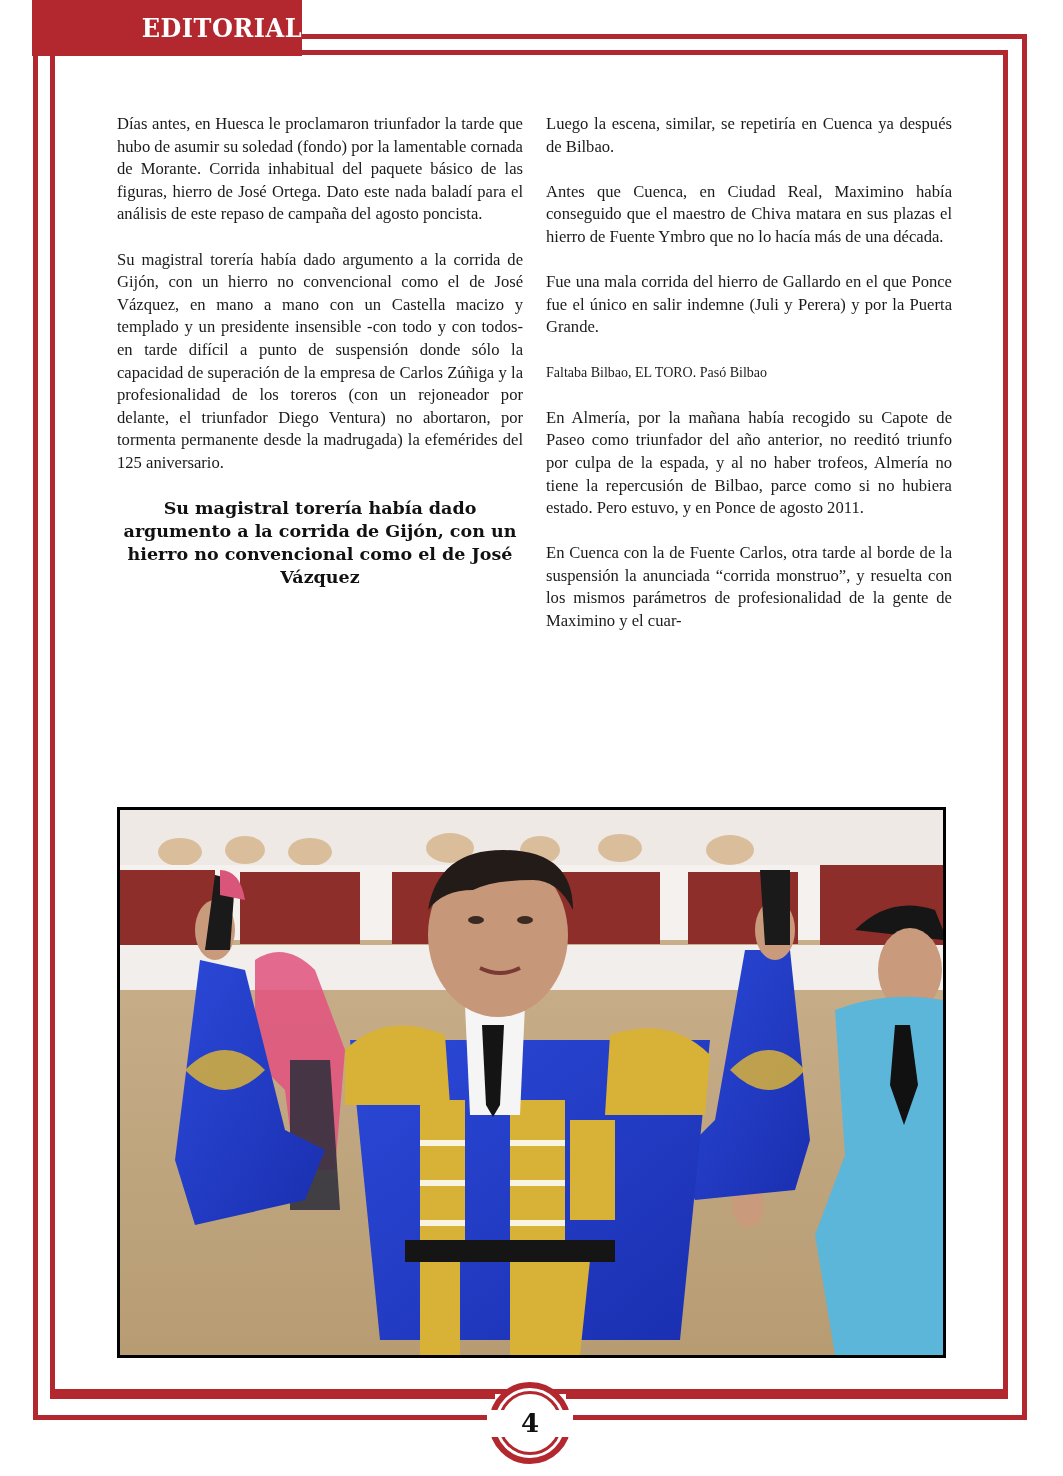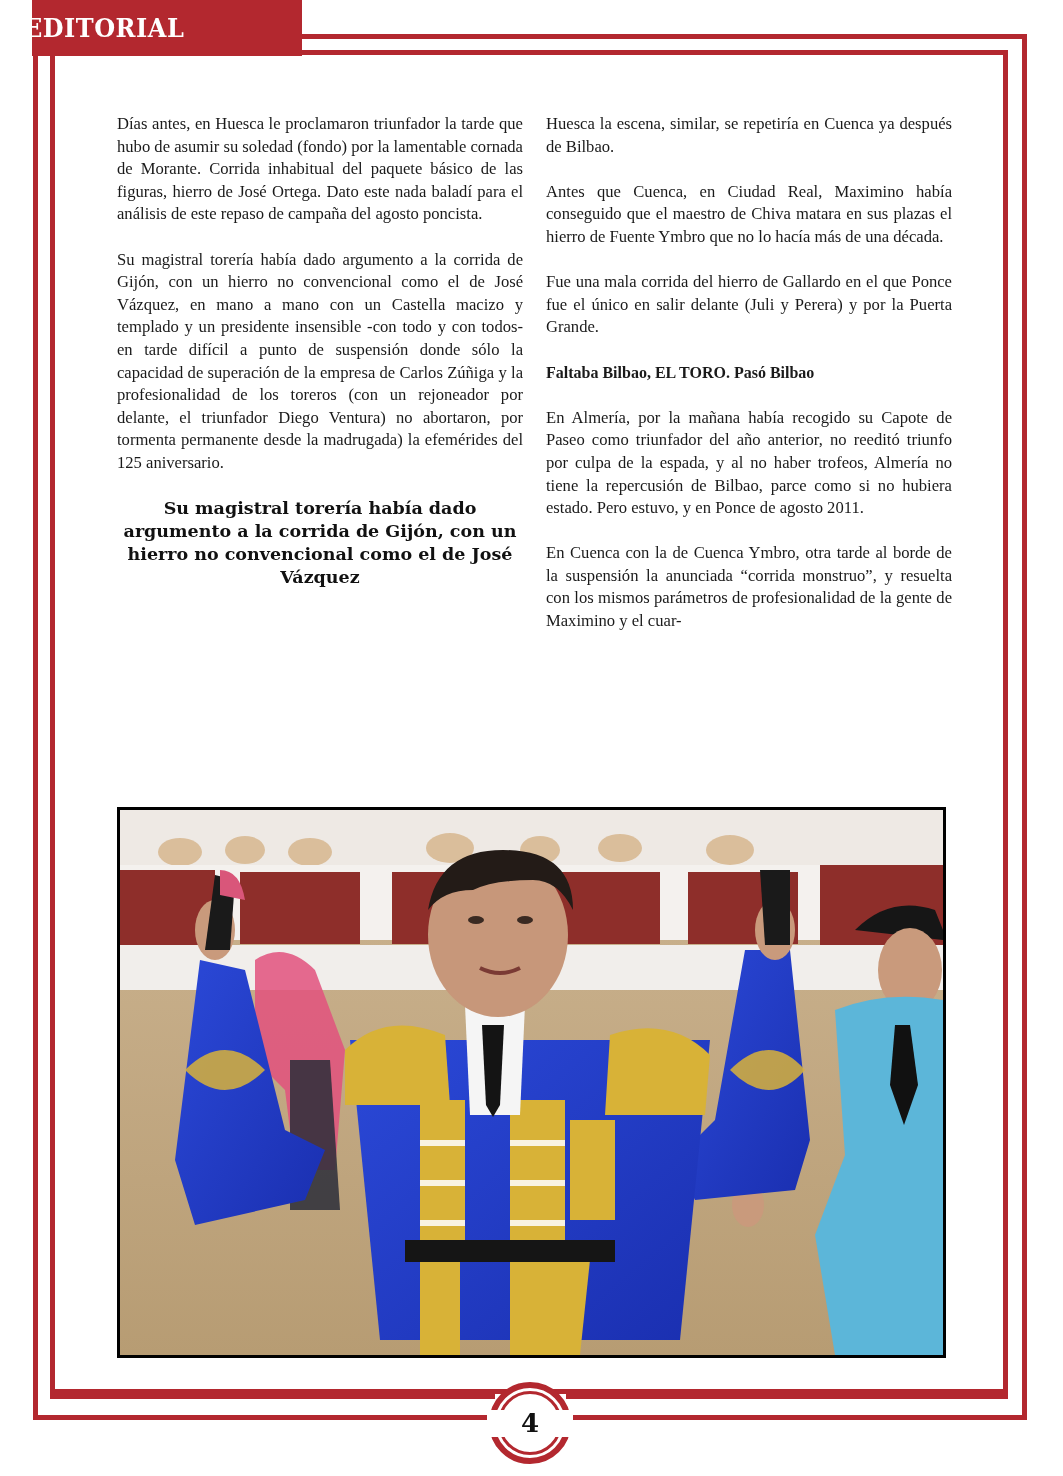--- a/index.html
+++ b/index.html
@@ -5,36 +5,36 @@
   html, body { margin: 0; padding: 0; background: #ffffff; }
   body { width: 1063px; height: 1476px; position: relative; overflow: hidden;
          font-family: "Liberation Serif", "DejaVu Serif", serif; color: #1a1a1a; }
 
   
   .frame { position: absolute; border: 5px solid #b3282f; box-sizing: border-box; }
   .frame-outer { left: 33px; top: 34px; width: 994px; height: 1386px; }
   .frame-inner { left: 50px; top: 50px; width: 958px; height: 1344px; }
 
   .header-band { position: absolute; left: 32px; top: 0; width: 270px; height: 56px;
-                 background: #b3282f; display: flex; align-items: center; justify-content: flex-start; }
+                 background: #b3282f; display: flex; align-items: center; justify-content: flex-end; }
   .header-band span { color: #ffffff; font-family: "DejaVu Serif", serif; font-weight: bold;
                       font-size: 24px; letter-spacing: 0.5px; transform: scaleY(1.05);
                       margin-left: -8px; }
 
   
   .col { position: absolute; top: 113px; width: 406px; font-size: 16.6px; line-height: 22.6px;
          text-align: justify; }
   .col-left  { left: 117px; }
   .col-right { left: 546px; }
   .col p { margin: 0 0 22.6px 0; hyphens: auto; }
   .col p.tight { margin-bottom: 0; }
 
   .pullquote { font-family: "DejaVu Serif", serif; font-weight: bold; font-size: 17.5px;
                line-height: 23px; text-align: center; margin: 10px 6px 0 6px; color: #111; }
-  .subhead { font-weight: bold; font-size: 16px; margin: 0 0 22.6px 0; }
+  .subhead { font-weight: normal; font-size: 14px; margin: 0 0 22.6px 0; }
 
   
   .photo { position: absolute; left: 117px; top: 807px; width: 829px; height: 551px;
            border: 3px solid #000; box-sizing: border-box; overflow: hidden; background: #c9b28e; }
   .photo svg { display: block; width: 100%; height: 100%; }
   .pn-circle { position: absolute; left: 489px; top: 1382px; width: 82px; height: 82px;
                border-radius: 50%; border: 6px solid #b3282f; box-sizing: border-box;
                background: #fff; display: flex; align-items: center; justify-content: center; }
   .pn-circle::before { content: ""; position: absolute; inset: 3px; border-radius: 50%;
                        border: 3px solid #b3282f; }
@@ -54,26 +54,26 @@
   <span>EDITORIAL</span>
 </div>
 
 <div class="col col-left">
   <p>Días antes, en Huesca le proclamaron triunfador la tarde que hubo de asumir su soledad (fondo) por la lamentable cornada de Morante. Corrida inhabitual del paquete básico de las figuras, hierro de José Ortega. Dato este nada baladí para el análisis de este repaso de campaña del agosto poncista.</p>
   <p class="tight">Su magistral torería había dado argumento a la corrida de Gijón, con un hierro no convencional como el de José Vázquez, en mano a mano con un Castella macizo y templado y un presidente insensible -con todo y con todos- en tarde difícil a punto de suspensión donde sólo la capacidad de superación de la empresa de Carlos Zúñiga y la profesionalidad de los toreros (con un rejoneador por delante, el triunfador Diego Ventura) no abortaron, por tormenta permanente desde la madrugada) la efemérides del 125 aniversario.</p>
   <div class="pullquote" style="margin-top:22px">Su magistral torería había dado argumento a la corrida de Gijón, con un hierro no convencional como el de José Vázquez</div>
 </div>
 
 <div class="col col-right">
-  <p>Huesca la escena, similar, se repetiría en Cuenca ya después de Bilbao.</p>
+  <p>Luego la escena, similar, se repetiría en Cuenca ya después de Bilbao.</p>
   <p>Antes que Cuenca, en Ciudad Real, Maximino había conseguido que el maestro de Chiva matara en sus plazas el hierro de Fuente Ymbro que no lo hacía más de una década.</p>
-  <p>Fue una mala corrida del hierro de Gallardo en el que Ponce fue el único en salir delante (Juli y Perera) y por la Puerta Grande.</p>
+  <p>Fue una mala corrida del hierro de Gallardo en el que Ponce fue el único en salir indemne (Juli y Perera) y por la Puerta Grande.</p>
   <div class="subhead">Faltaba Bilbao, EL TORO. Pasó Bilbao</div>
   <p>En Almería, por la mañana había recogido su Capote de Paseo como triunfador del año anterior, no reeditó triunfo por culpa de la espada, y al no haber trofeos, Almería no tiene la repercusión de Bilbao, parce como si no hubiera estado. Pero estuvo, y en Ponce de agosto 2011.</p>
-  <p class="tight">En Cuenca con la de Cuenca Ymbro, otra tarde al borde de la suspensión la anunciada “corrida monstruo”, y resuelta con los mismos parámetros de profesionalidad de la gente de Maximino y el cuar-</p>
+  <p class="tight">En Cuenca con la de Fuente Carlos, otra tarde al borde de la suspensión la anunciada “corrida monstruo”, y resuelta con los mismos parámetros de profesionalidad de la gente de Maximino y el cuar-</p>
 </div>
 
 <div class="photo">
   <svg viewBox="0 0 823 545" preserveAspectRatio="none">
     <defs>
       <linearGradient id="sand" x1="0" y1="0" x2="0" y2="1">
         <stop offset="0" stop-color="#cdb592"></stop>
         <stop offset="1" stop-color="#b79c73"></stop>
       </linearGradient>
       <linearGradient id="suit" x1="0" y1="0" x2="1" y2="1">

